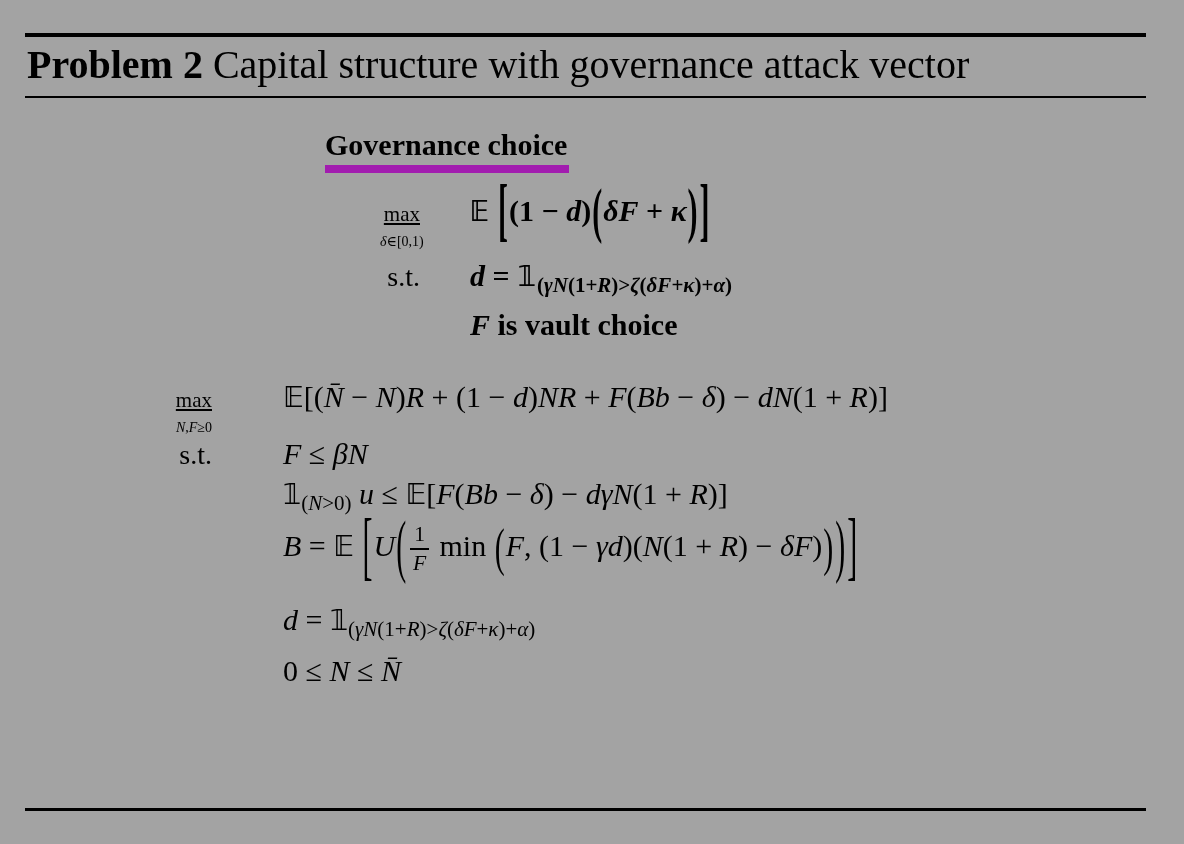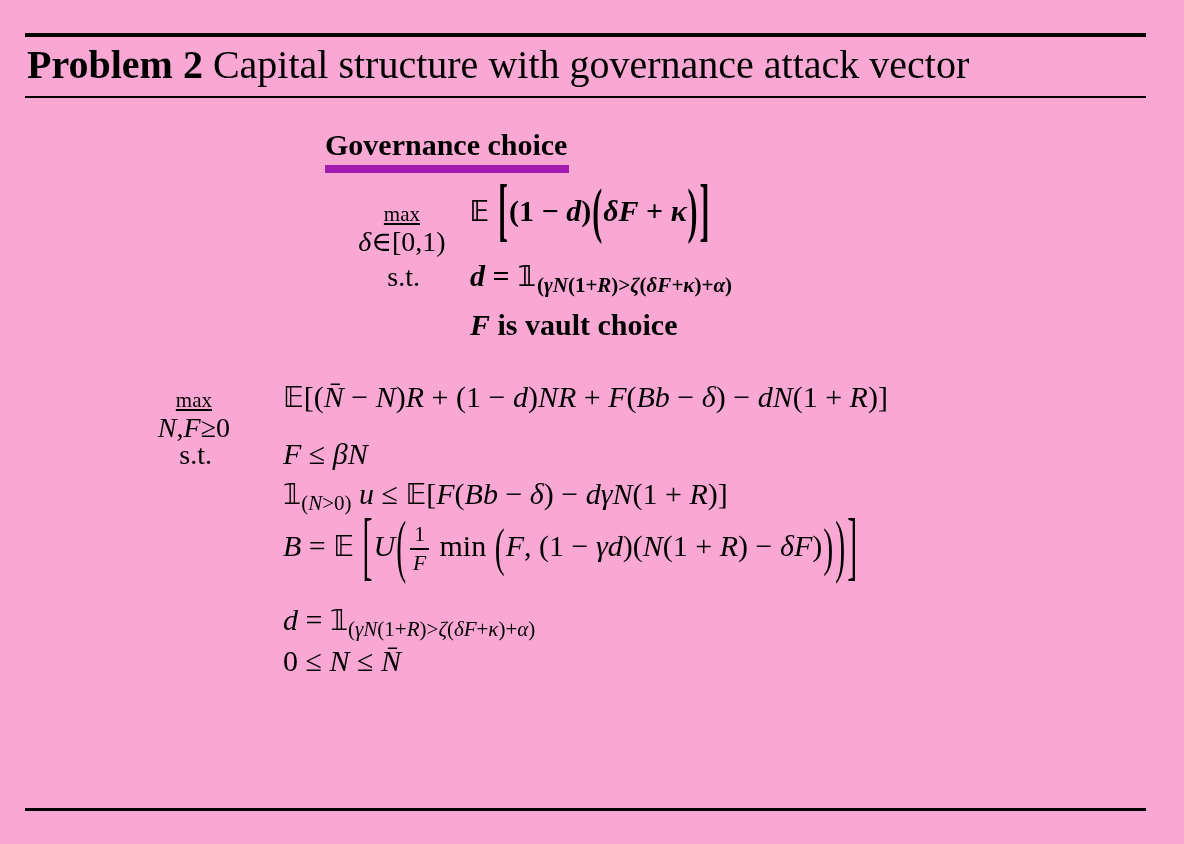--- a/index.html
+++ b/index.html
@@ -1,18 +1,18 @@
 <!DOCTYPE html>
 <html><head>
 <meta charset="utf-8">
 <style>
   html,body{margin:0;padding:0;background:#ffffff;}
   .page{
     position:relative; width:1184px; height:844px; overflow:hidden;
-    background:#f9a8d4; color:#000;
+    background:#a3a3a3; color:#000;
     font-family:"Liberation Serif","DejaVu Serif",serif;
   }
   .content{margin:0 38px 0 25px; width:1121px;}
   .rule{background:#000;}
   .rule-top{margin-top:33px; height:4px;}
   .rule-mid{height:2px;}
   .rule-bottom{position:absolute; left:25px; top:808px; width:1121px; height:3px;}
   .title-row{font-size:40px; line-height:48px; padding:4px 2px 7px; white-space:nowrap;}
   .title-bold{font-weight:bold;}
   section{display:block;}
@@ -22,26 +22,26 @@
   .sheading .ul{display:inline-block; border-bottom:8px solid #a21caf; padding:0 2px 3px 0;}
   .mrow{display:flex; align-items:baseline; white-space:nowrap;}
   .gov .labelcell{flex:0 0 95px; text-align:right;}
   .gov .formula{margin-left:50px;font-weight:bold;}
   .vault .labelcell{flex:0 0 72px; text-align:right;}
   .vault .formula{margin-left:71px;}
   .labelcell{font-size:28px;}
   .opblock{position:relative; display:inline-block; text-align:center;}
   .op{font-size:21px; line-height:32px;text-decoration:underline;}
   .limits{position:absolute; top:100%; left:50%; transform:translateX(-50%);
-          font-size:28px; line-height:24px; white-space:nowrap;text-align:right;}
+          font-size:14px; line-height:24px; white-space:nowrap;text-align:right;}
   .formula{font-size:30px; line-height:40px;}
   
   .gov .r1{margin-top:18px;} .gov .r2{margin-top:24px;} .gov .r3{margin-top:8px;}
   .vault .r1{margin-top:14px;} .vault .r2{margin-top:16px;} .vault .r3{}
-  .vault .r4{margin-top:8px;} .vault .r5{margin-top:24px;} .vault .r6{}
+  .vault .r4{margin-top:8px;} .vault .r5{margin-top:24px;} .vault .r6{margin-top:10px;}
   
   .v{font-style:italic;}
   .mrm{font-style:normal;}
   .bb{font-family:"DejaVu Sans",sans-serif; font-size:0.95em;}
   .msub{font-size:0.70em; vertical-align:-0.30em; line-height:1;}
   .big{display:inline-block; transform-origin:50% 58%; line-height:1;
        vertical-align:-0.08em; padding:0 1px;}
   .frac{display:inline-block; text-align:center; vertical-align:middle;
         margin:0 3px; line-height:1;}
   .fn{display:block; font-size:0.72em; line-height:1.1; border-bottom:2px solid #000;

